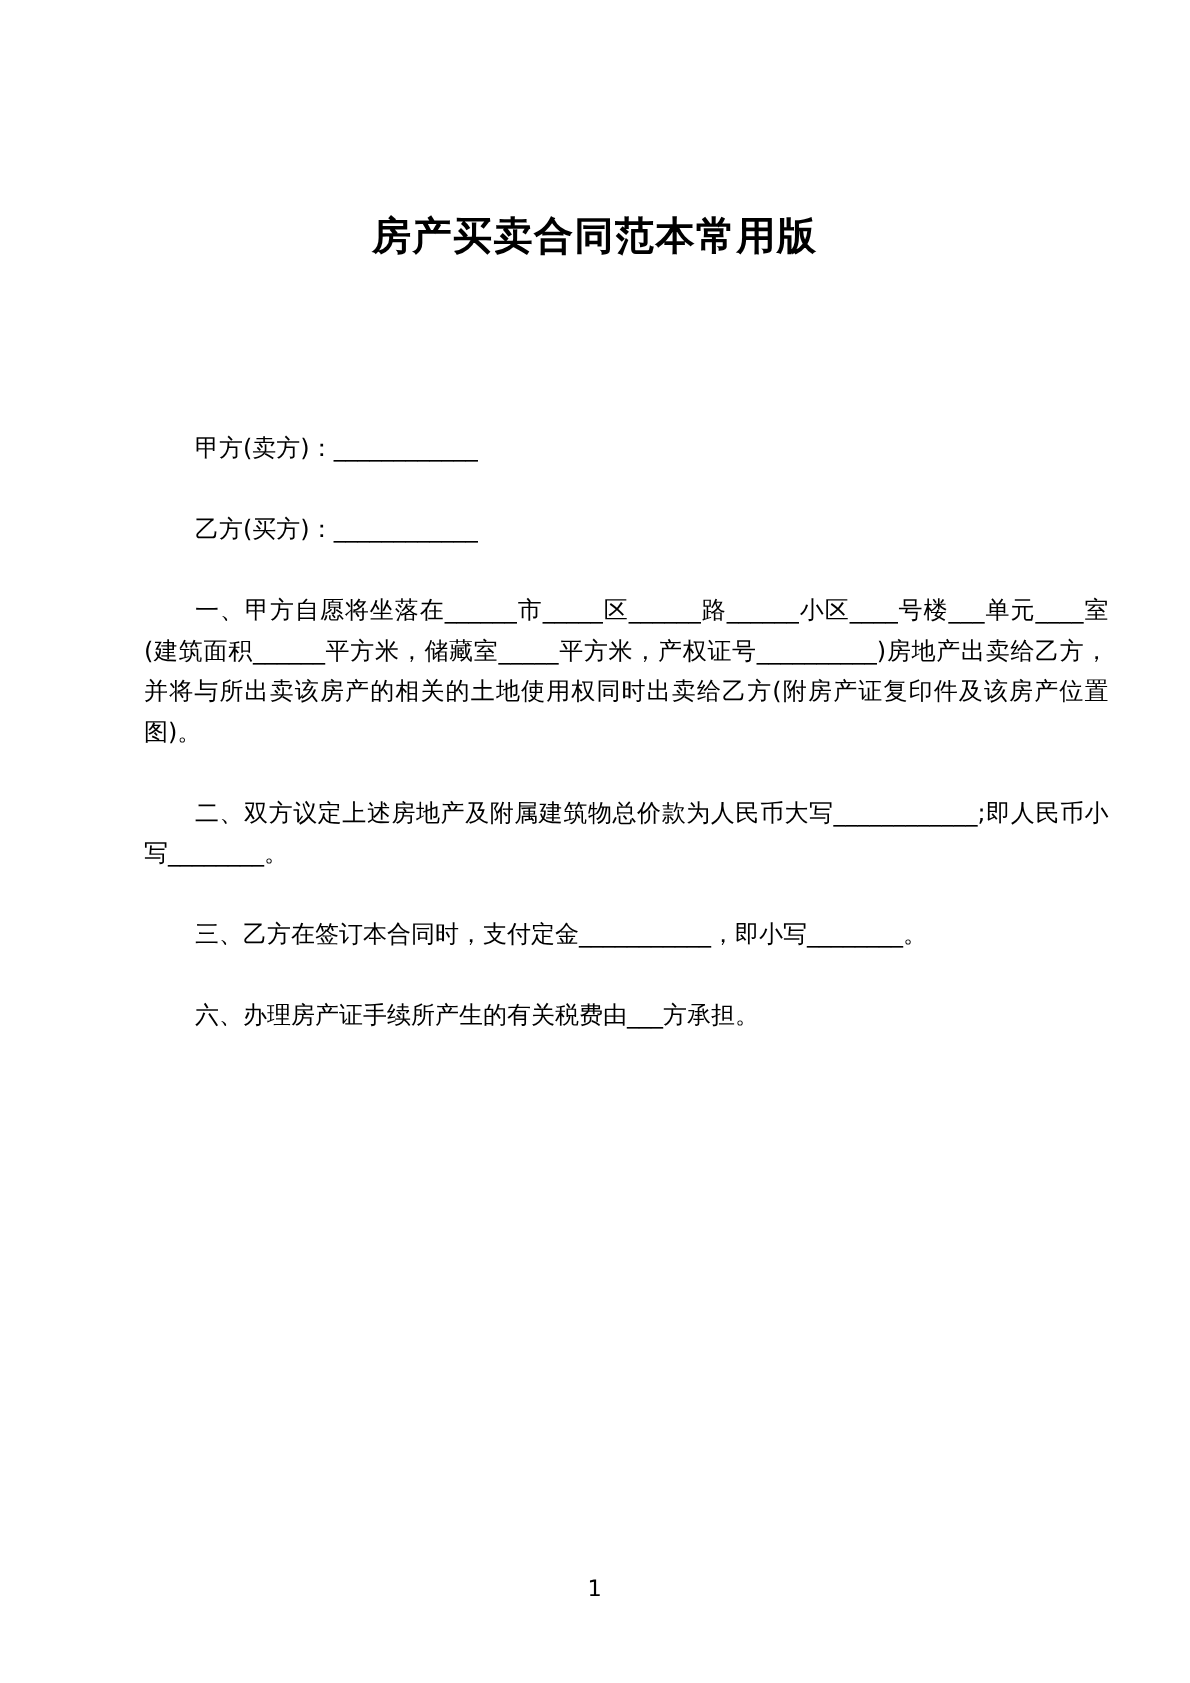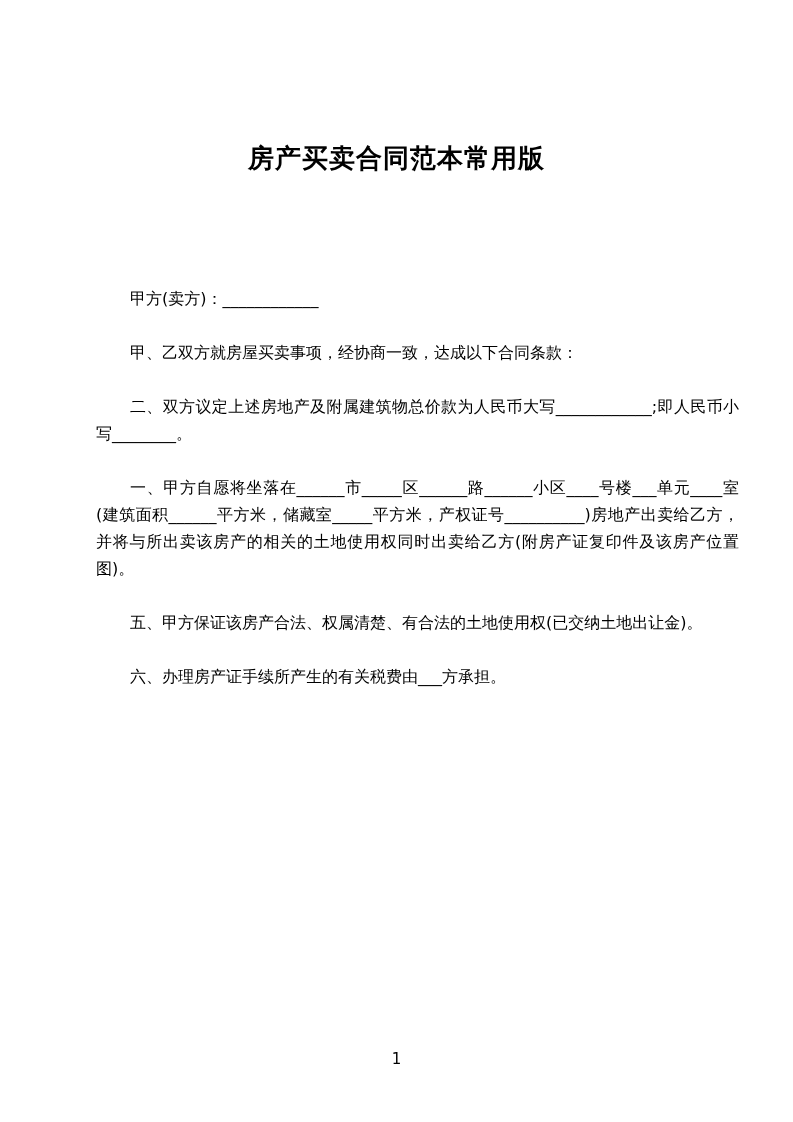--- a/index.html
+++ b/index.html
@@ -49,30 +49,30 @@
 </head>
 <body>
 
 <div class="page">
 
   <div class="doc-title">房产买卖合同范本常用版</div>
 
   <div class="doc-body">
     <p>甲方(卖方)：____________</p>
 
+    <p>乙方(买方)：____________</p>
 
-    <p>甲、乙双方就房屋买卖事项，经协商一致，达成以下合同条款：</p>
+
+    <p>一、甲方自愿将坐落在______市_____区______路______小区____号楼___单元____室(建筑面积______平方米，储藏室_____平方米，产权证号__________)房地产出卖给乙方，并将与所出卖该房产的相关的土地使用权同时出卖给乙方(附房产证复印件及该房产位置图)。</p>
 
     <p>二、双方议定上述房地产及附属建筑物总价款为人民币大写____________;即人民币小写________。</p>
 
-    <p>一、甲方自愿将坐落在______市_____区______路______小区____号楼___单元____室(建筑面积______平方米，储藏室_____平方米，产权证号__________)房地产出卖给乙方，并将与所出卖该房产的相关的土地使用权同时出卖给乙方(附房产证复印件及该房产位置图)。</p>
+    <p>三、乙方在签订本合同时，支付定金___________，即小写________。</p>
 
 
-
-    <p>五、甲方保证该房产合法、权属清楚、有合法的土地使用权(已交纳土地出让金)。</p>
 
     <p>六、办理房产证手续所产生的有关税费由___方承担。</p>
 
   </div>
 
   <div class="page-number">1</div>
 
 </div>
 
 </body></html>

